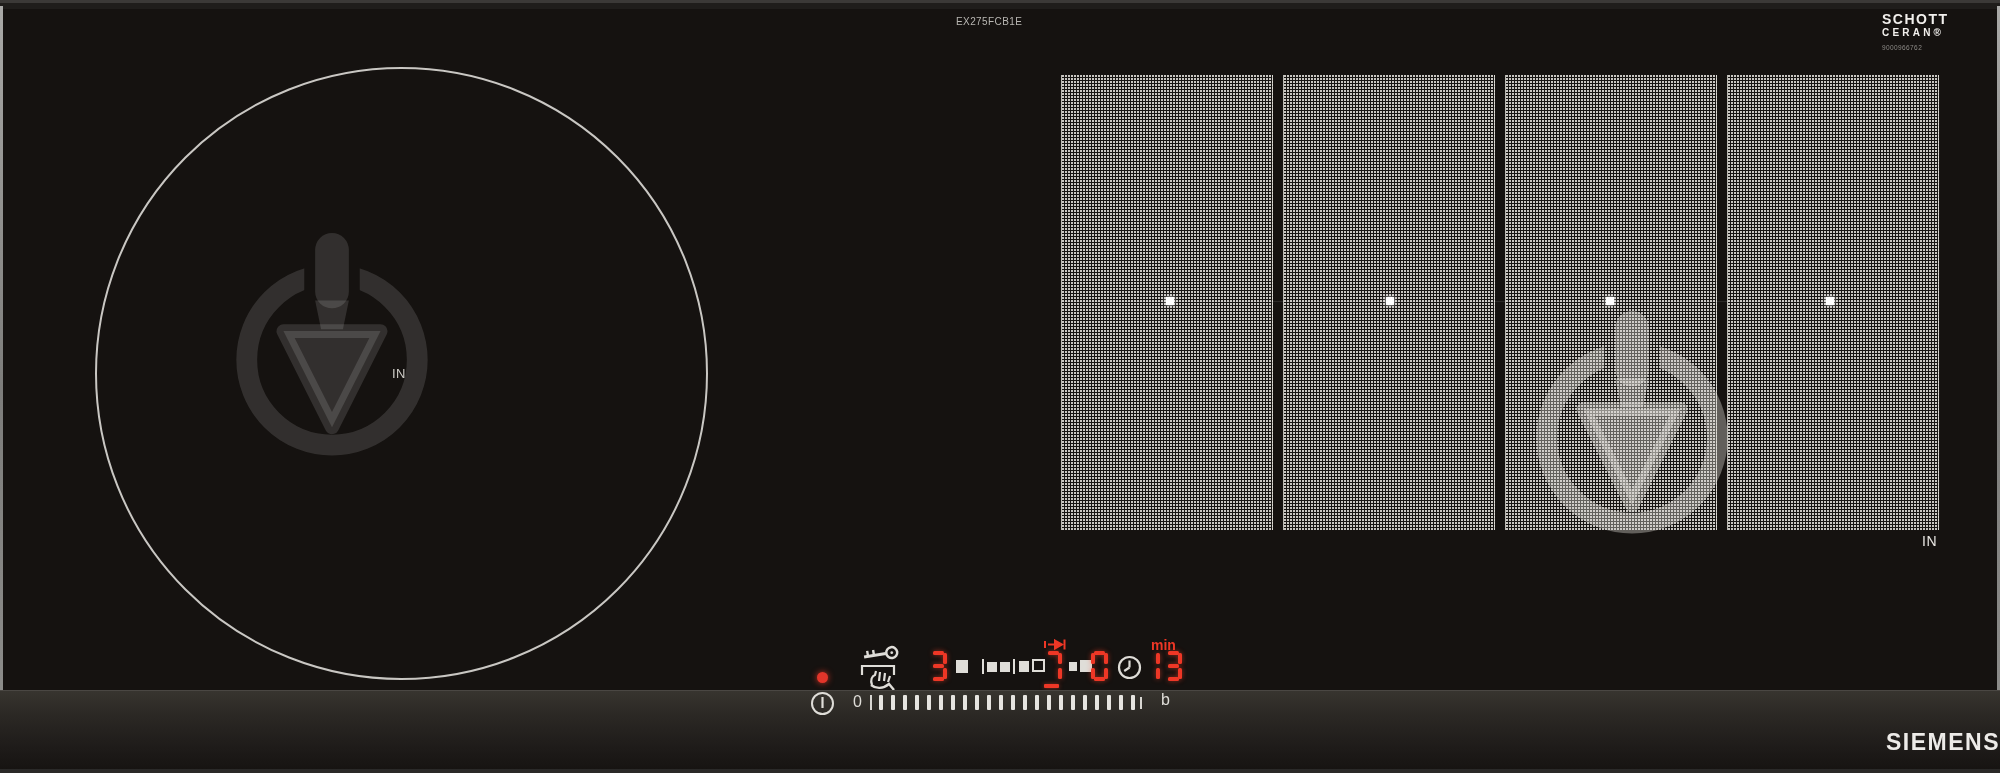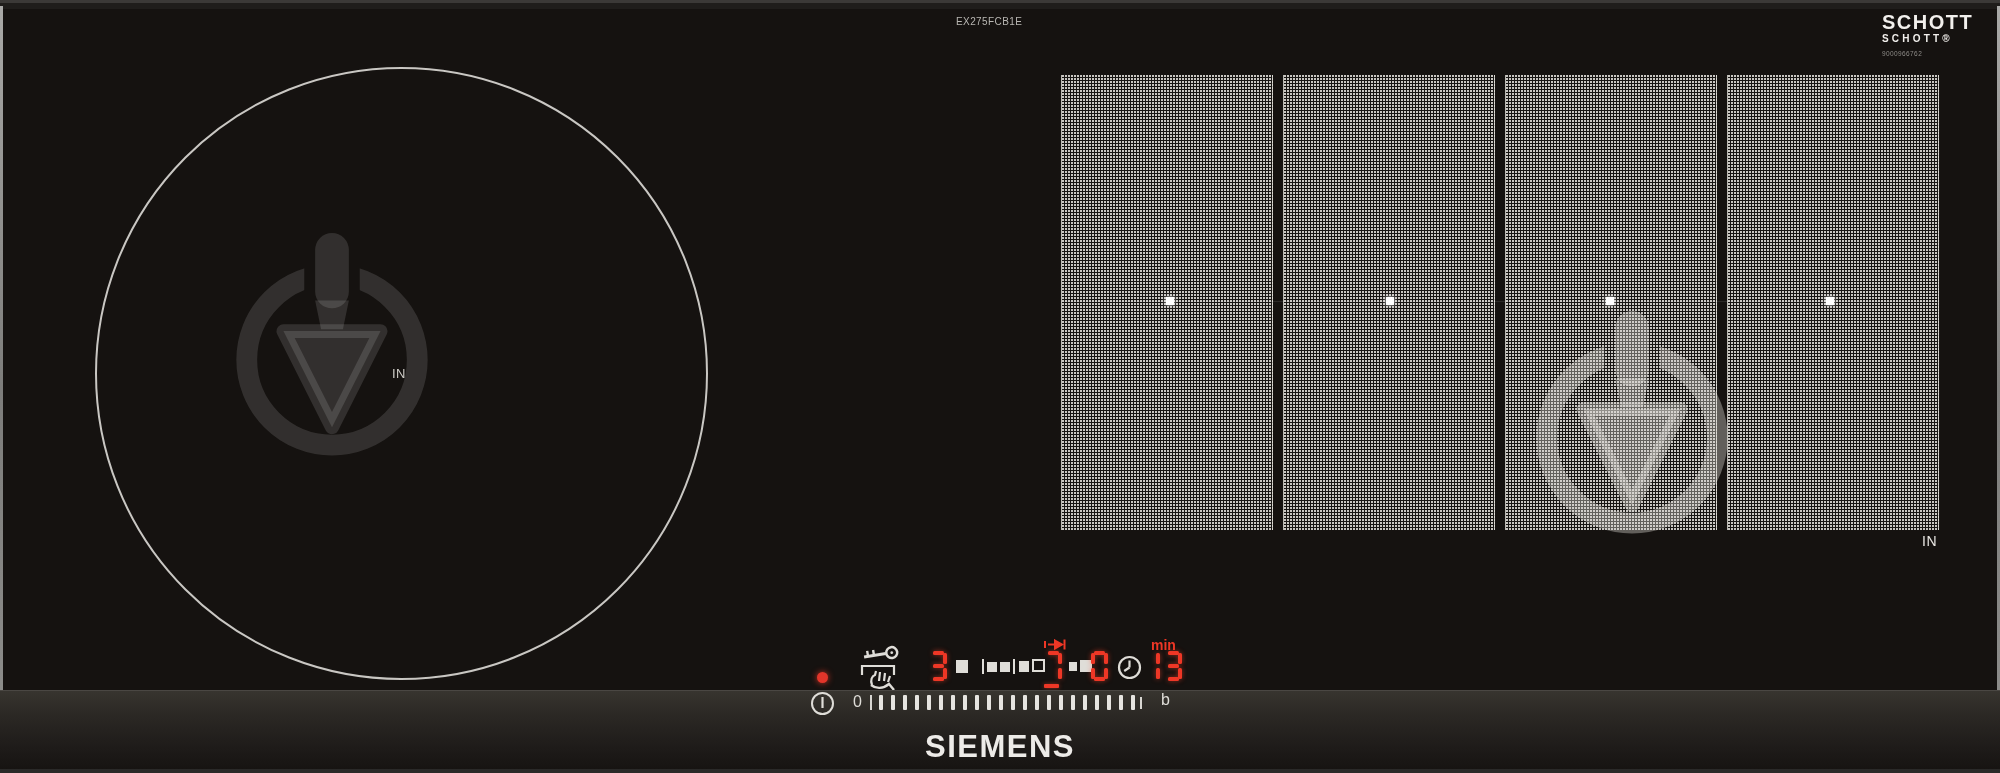--- a/index.html
+++ b/index.html
@@ -11,22 +11,22 @@
   .edge-left{position:absolute;left:0;top:6px;width:3px;height:764px;
              background:linear-gradient(180deg,#a9a9a7,#7d7d7b 50%,#8f8f8d);}
   .edge-right{position:absolute;right:0;top:6px;width:3px;height:764px;
              background:linear-gradient(180deg,#a9a9a7,#7d7d7b 50%,#8f8f8d);}
   .edge-bottom{position:absolute;left:0;top:769px;width:2000px;height:4px;background:#2a2928;}
 
   
   .bezel{position:absolute;left:0;top:690px;width:2000px;height:80px;
          background:linear-gradient(180deg,#37342f 0%,#2c2925 28%,#1f1c1a 68%,#161311 100%);
          border-top:1px solid #4a4743;}
-  .brand{position:absolute;left:0;top:729px;width:2000px;text-align:center;
-         color:#edebe8;font-size:31px;font-weight:bold;letter-spacing:1.5px;}
+  .brand{position:absolute;left:0;top:729px;width:2000px;text-align:right;
+         color:#edebe8;font-size:23px;font-weight:bold;letter-spacing:1.5px;}
 
   
   .zone-circle{position:absolute;left:95px;top:67px;width:613px;height:613px;border-radius:50%;
                border:2px solid #c9c7c3;box-sizing:border-box;}
   .logo-left{position:absolute;left:232px;top:231px;color:rgba(255,255,255,0.125);}
   .logo-right{position:absolute;left:1532px;top:309px;color:rgba(223,221,215,0.38);}
   .in-left{position:absolute;left:392px;top:366px;color:#cfcdc8;font-size:13px;letter-spacing:.5px;}
   .in-right{position:absolute;left:1922px;top:533px;color:#e9e7e3;font-size:14px;letter-spacing:.5px;}
 
   
@@ -38,21 +38,21 @@
          box-sizing:border-box;position:relative;}
   .flexgrid .rowline{position:absolute;left:0;top:226px;width:100%;height:1px;
                      background:rgba(255,255,255,.10);}
   .marker{position:absolute;top:222px;width:8px;height:8px;background:#fff;
           box-shadow:0 0 4px rgba(255,255,255,.9);}
   .m1{left:105px}.m2{left:325px}.m3{left:545px}.m4{left:765px}
 
   
   .model{position:absolute;left:956px;top:16px;color:#b9b7b3;font-size:10px;letter-spacing:.4px;}
   .schott{position:absolute;left:1882px;top:12px;width:90px;color:#f2f0ed;line-height:1;}
-  .schott .l1{font-size:20px;font-weight:bold;letter-spacing:1.5px;}
+  .schott .l1{font-size:14px;font-weight:bold;letter-spacing:1.5px;}
   .schott .l2{font-size:10px;font-weight:bold;letter-spacing:3.2px;margin-top:2px;}
   .schott .l3{font-size:6.5px;color:#8d8b87;margin-top:7px;letter-spacing:.4px;}
 
   
   .led{position:absolute;left:817px;top:672px;width:11px;height:11px;border-radius:50%;
        background:#e2352a;box-shadow:0 0 6px rgba(255,60,40,.8);}
   .cicon{position:absolute;color:#dfddd8;}
   .red{color:#ee3726;}
   .minlabel{position:absolute;left:1151px;top:637px;color:#ee3726;font-size:14px;font-weight:bold;}
   .underline7{position:absolute;left:1044px;top:684px;width:15px;height:4px;background:#ee3726;
@@ -103,21 +103,21 @@
   </svg>
 
   <div class="edge-top"></div>
   <div class="edge-top2"></div>
   <div class="edge-left"></div>
   <div class="edge-right"></div>
 
   <div class="model">EX275FCB1E</div>
   <div class="schott">
     <div class="l1">SCHOTT</div>
-    <div class="l2">SCHOTT®</div>
+    <div class="l2">CERAN®</div>
     <div class="l3">9000966762</div>
   </div>
 
   <div class="zone-circle"></div>
   <svg class="logo-left" width="200" height="228">
     <use href="#trowel"></use>
   </svg>
   <div class="in-left">IN</div>
 
   <div class="flexgrid">

